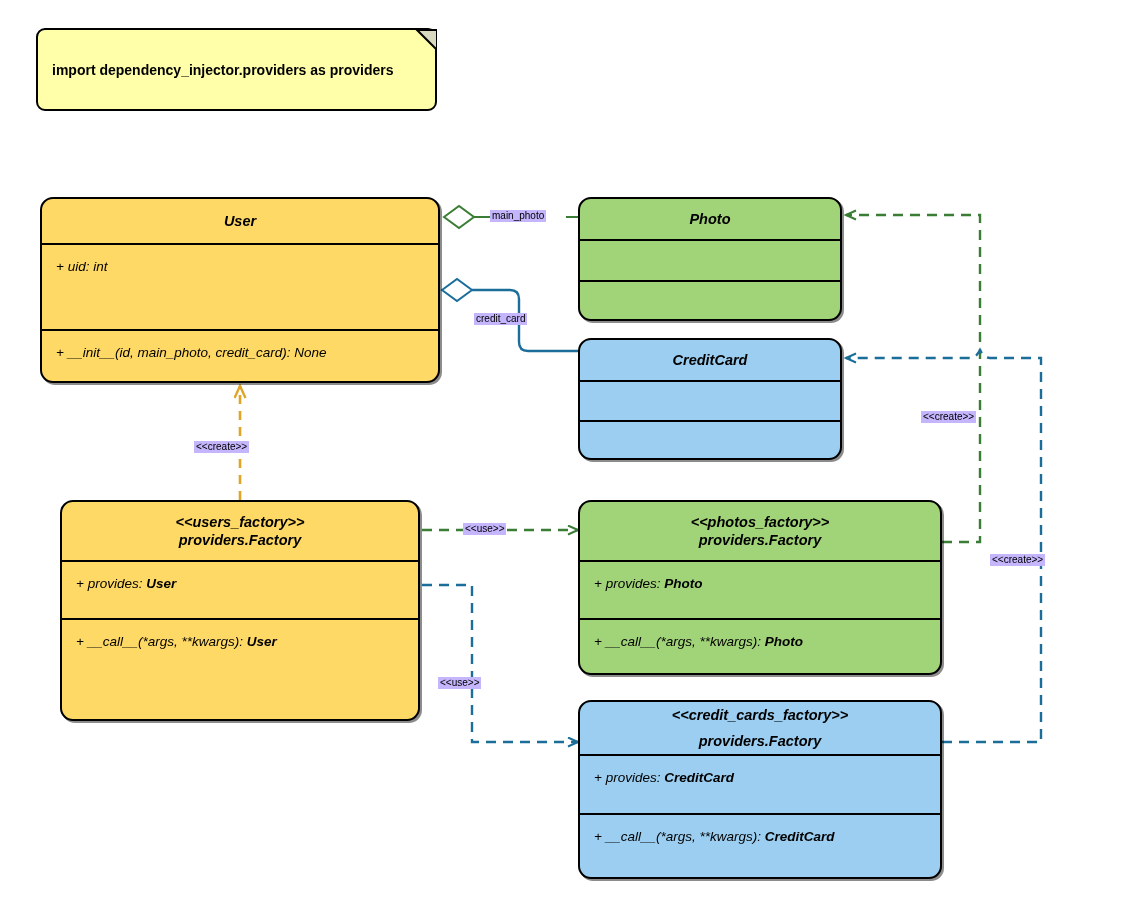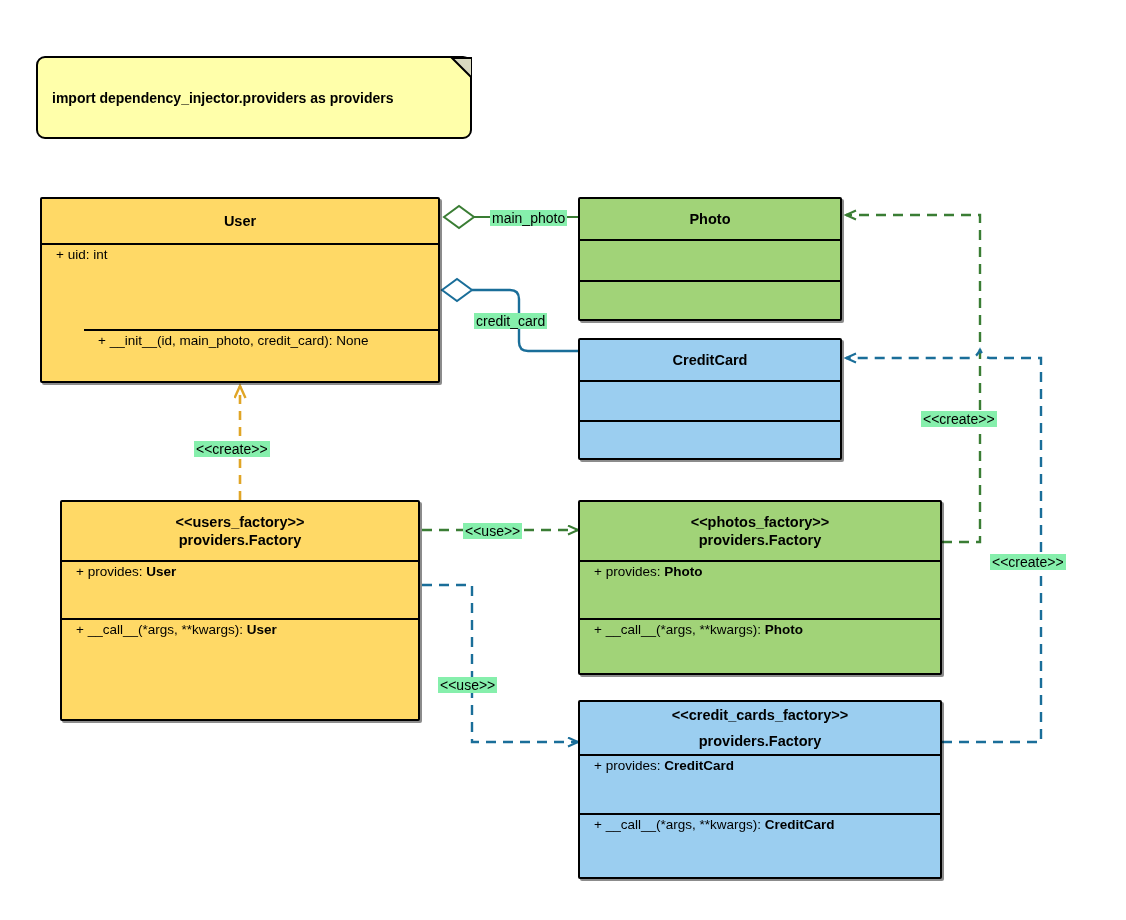--- a/index.html
+++ b/index.html
@@ -44,80 +44,81 @@
     height: 22px;
     overflow: hidden;
   }
   .note-fold svg { display: block; }
 
   
   .uml {
     position: absolute;
     box-sizing: border-box;
     border: 2.5px solid #000000;
-    border-radius: 2px;
+    border-radius: 13px;
     overflow: hidden;
     box-shadow: 2px 2px 0 rgba(0,0,0,0.45);
+    font-style: italic;
   }
   .uml .hdr {
     box-sizing: border-box;
     display: flex;
     flex-direction: column;
     align-items: center;
     justify-content: center;
     font-weight: bold;
     font-size: 14.5px;
     color: #000000;
     line-height: 1.25;
     text-align: center;
   }
   .uml .sect {
     box-sizing: border-box;
     border-top: 2.5px solid #000000;
     display: flex;
     flex-direction: row;
     justify-content: flex-start;
-    padding: 0 14px;
+    padding: 12px 14px;
   }
   .uml .row {
     font-size: 13.5px;
     color: #000000;
     line-height: 1.5;
     white-space: nowrap;
   }
   .uml .row b { font-weight: bold; }
 
   .fill-yellow { background: #ffd966; }
   .fill-green  { background: #a1d378; }
   .fill-blue   { background: #9bcef0; }
 
   
   .conn-label {
     position: absolute;
-    font-size: 14px;
-    color: #000000;
-    background: #86efac;
+    font-size: 10px;
+    color: #000000;
+    background: #c4b5fd;
     white-space: nowrap;
     line-height: 1;
     padding: 1px 2px;
   }
   .edges {
     position: absolute;
     left: 0; top: 0;
     width: 1126px;
     height: 920px;
     pointer-events: none;
   }
 </style>
 </head>
 <body>
 
 <div id="canvas">
 
-  <div class="note" style="left:36px; top:56px; width:436px; height:83px;">
+  <div class="note" style="left:36px; top:28px; width:401px; height:83px;">
     <span class="note-text">import dependency_injector.providers as providers</span>
     <span class="note-fold">
       <svg width="24" height="24" viewBox="0 0 24 24">
         <path d="M2 2 L22 22 L22 2 Z" fill="#d9d9c0" stroke="#000000" stroke-width="2"></path>
       </svg>
     </span>
   </div>
 
   <svg class="edges" viewBox="0 0 1126 920" width="1126" height="920">
     <defs>
@@ -188,21 +189,21 @@
 
   <div class="uml fill-yellow" style="left:40px; top:197px; width:400px; height:186px;">
     <div class="hdr" style="height:44px;">
       <span>User</span>
     </div>
     <div class="sect" style="height:86px;">
       <div class="row">
         <span>+ uid: int</span><b></b>
       </div>
     </div>
-    <div class="sect" style="height:51px;margin-left:42px;">
+    <div class="sect" style="height:51px;">
       <div class="row">
         <span>+ __init__(id, main_photo, credit_card): None</span><b></b>
       </div>
     </div>
   </div>
 
   <div class="uml fill-green" style="left:578px; top:197px; width:264px; height:124px;">
     <div class="hdr" style="height:40px;">
       <span>Photo</span>
     </div>

